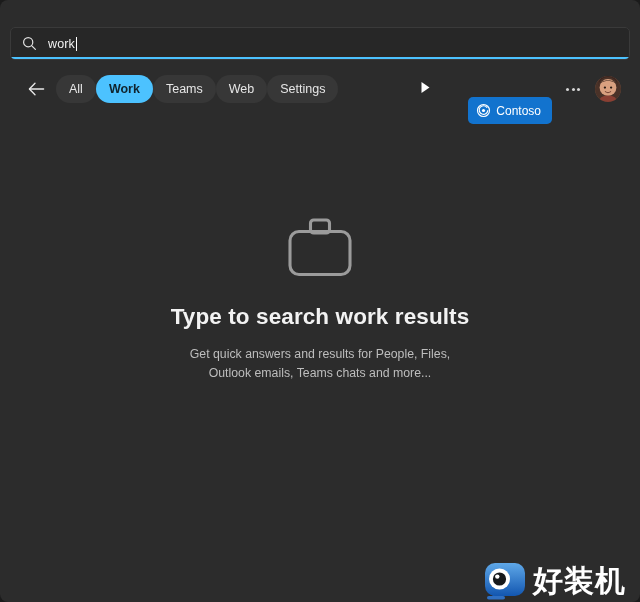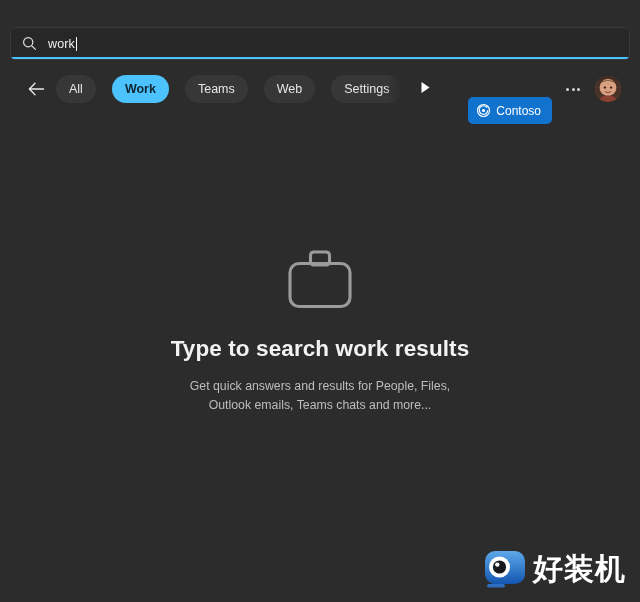--- a/index.html
+++ b/index.html
@@ -16,21 +16,21 @@
   }
 
   
   .window {
     position: absolute;
     left: 0;
     top: 0;
     width: 640px;
     height: 602px;
     background: #2c2c2c;
-    border-radius: 0;
+    border-radius: 8px;
     overflow: hidden;
     box-sizing: border-box;
   }
 
   
   .searchbar-wrap {
     position: absolute;
     left: 10px;
     top: 27px;
     width: 620px;
@@ -107,21 +107,21 @@
     margin-left: 6px;
     height: 28px;
     width: 352px;
     overflow: hidden;
     flex: none;
   }
   .pills-inner {
     display: flex;
     align-items: center;
     height: 28px;
-    gap: 16px;
+    gap: 0;
   }
   .pill {
     height: 28px;
     padding: 0 13px;
     border-radius: 14px;
     background: #373737;
     color: #e6e6e6;
     font-size: 12.5px;
     display: flex;
     align-items: center;
@@ -199,21 +199,21 @@
     overflow: hidden;
     position: relative;
     background: #6b4a3c;
   }
   .avatar svg { display: block; }
 
   
   .empty {
     position: absolute;
     left: 0;
-    top: 248px;
+    top: 216px;
     width: 640px;
     text-align: center;
   }
   .briefcase {
     display: block;
     margin: 0 auto;
   }
   .empty-title {
     margin-top: 26px;
     font-size: 22.5px;
@@ -226,21 +226,21 @@
     width: 300px;
     font-size: 12.3px;
     line-height: 19px;
     color: #bdbdbd;
   }
 
   
   .watermark {
     position: absolute;
     right: 14px;
-    bottom: 12px;
+    bottom: 0;
     display: flex;
     align-items: center;
     gap: 7px;
   }
   .wm-logo {
     width: 42px;
     height: 42px;
     position: relative;
     flex: none;
   }

